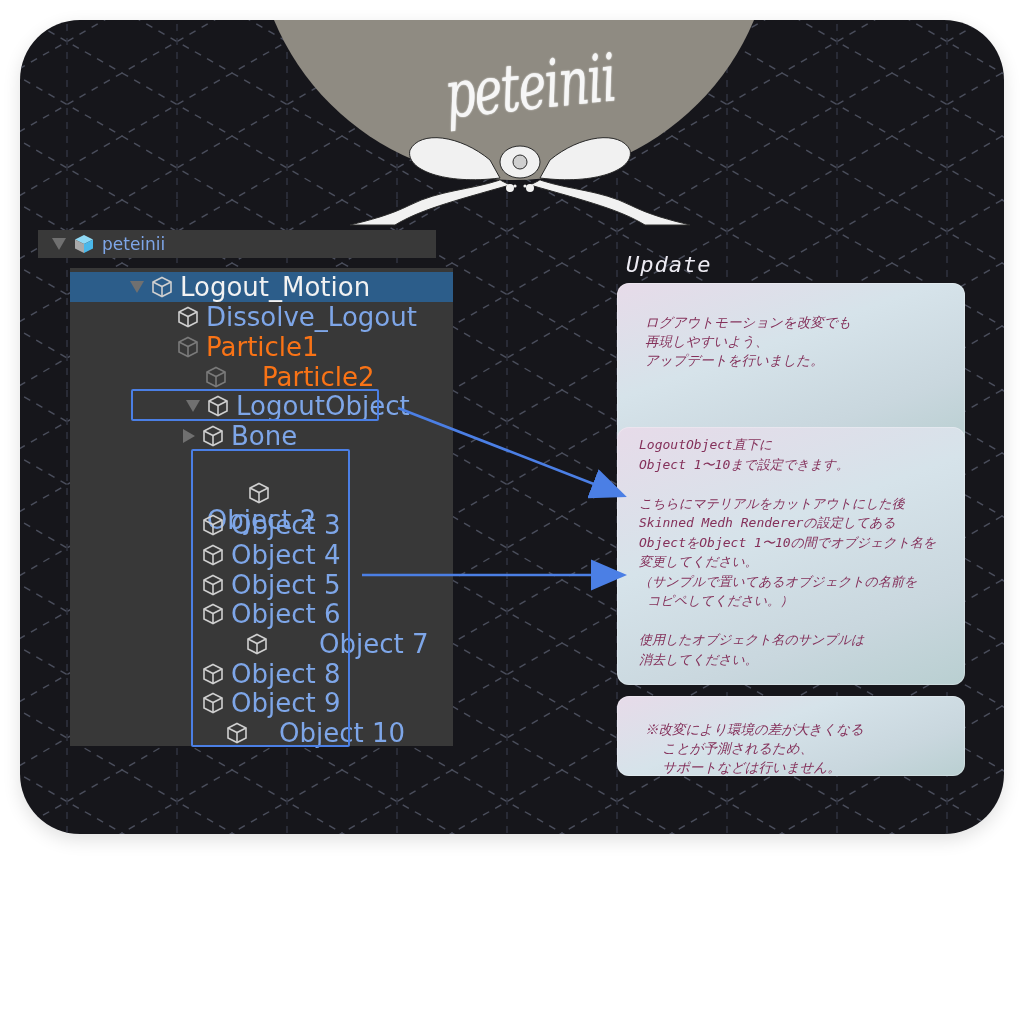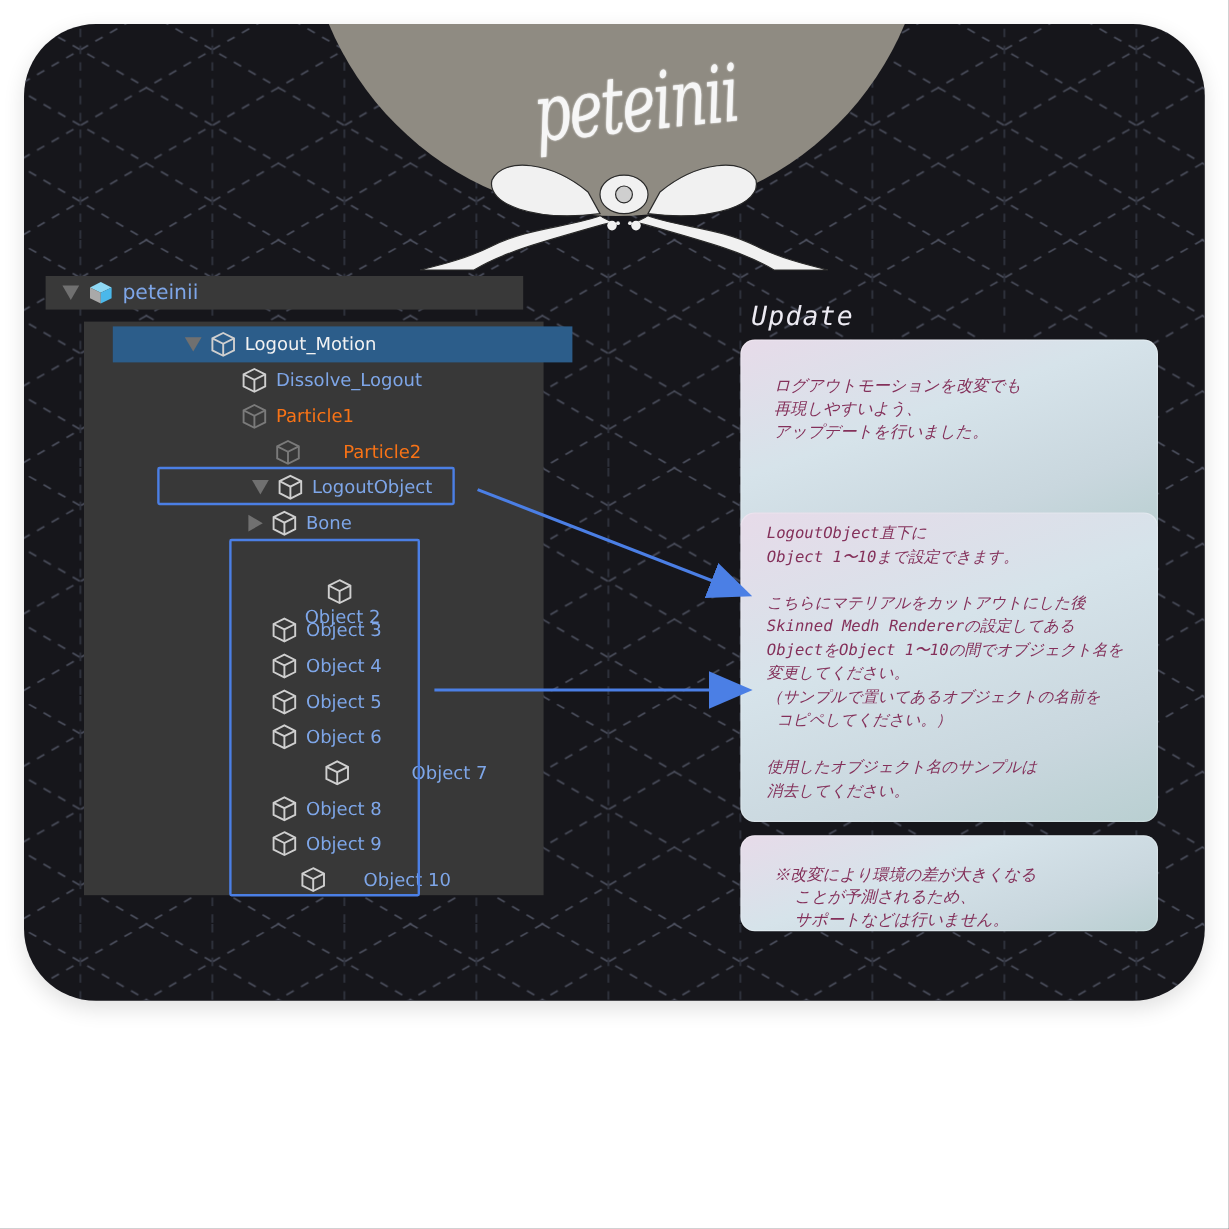--- a/index.html
+++ b/index.html
@@ -27,21 +27,21 @@
 
   
   .root-row {
     position:absolute; left:18px; top:210px; width:398px; height:28px;
     background:#393939; display:flex; align-items:center;
   }
   .tree-panel {
     position:absolute; left:50px; top:248px; width:383px; height:478px;
     background:#383838;
   }
-  .row { position:absolute; left:0; height:30px; width:383px; display:flex; align-items:center; font-size:15px; color:#7ea6e8;margin-left:24px; }
+  .row { position:absolute; left:0; height:30px; width:383px; display:flex; align-items:center; font-size:26px; color:#7ea6e8; }
   .row.sel { background:#2c5d8a; color:#f2f2f2; }
   .row.dim { color:#f97316; }
   .arrow-tri { width:0; height:0; border-left:7px solid transparent; border-right:7px solid transparent; border-top:12px solid #707070; margin-right:6px; }
   .arrow-right { width:0; height:0; border-top:7px solid transparent; border-bottom:7px solid transparent; border-left:12px solid #707070; margin-right:6px; }
   .cube { width:24px; height:24px; margin-right:6px; flex:0 0 auto; }
   .label { white-space:nowrap; }
 
   .hl-box { position:absolute; border:2px solid #4b7fe5; border-radius:2px; }
 
   .update-title {

